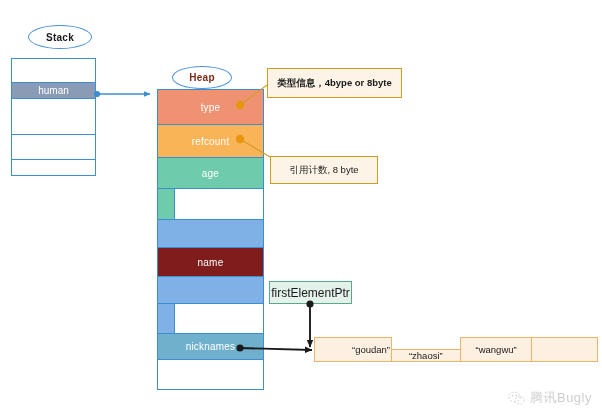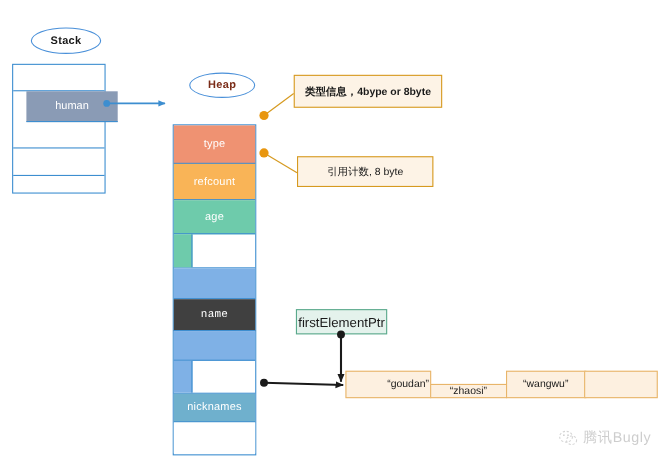--- a/index.html
+++ b/index.html
@@ -58,26 +58,25 @@
     color: #ffffff;
   }
   .stack-cell.last { border-bottom: none; }
   .stack-cell.filled { background: #8a9bb5; }
 
   
   #heap-box {
     position: absolute;
     left: 157px;
     top: 89px;
-    width: 76px;
+    width: 107px;
     height: 301px;
     border: 1.5px solid #3d8ed0;
     box-sizing: border-box;
     background: #ffffff;
-    margin-top: 24px;
   }
   .heap-row {
     position: absolute;
     left: 0;
     width: 100%;
     box-sizing: border-box;
     border-bottom: 1.5px solid #3d8ed0;
     display: flex;
     align-items: center;
     justify-content: center;
@@ -105,21 +104,21 @@
     background: #fdf3e6;
     display: flex;
     align-items: center;
     justify-content: center;
     font-size: 9.5px;
     color: #1a1a1a;
     text-align: center;
     padding: 0 6px;
   }
   #callout-type { left: 267px; top: 68px; width: 135px; height: 30px; font-weight: bold; }
-  #callout-ref  { left: 270px; top: 142px; width: 124px; height: 28px; }
+  #callout-ref  { left: 270px; top: 156px; width: 108px; height: 28px; }
 
   
   #first-elem-ptr {
     position: absolute;
     left: 269px;
     top: 281px;
     width: 83px;
     height: 23px;
     box-sizing: border-box;
     border: 1.2px solid #5aa98c;
@@ -184,21 +183,21 @@
 <body>
 
 <div id="canvas">
 
   <div class="ellipse" id="stack-ellipse">Stack</div>
 
   <div id="stack-box">
       <div class="stack-cell" style="top: 0px; height: 24px;">
         <span></span>
       </div>
-      <div class="stack-cell filled" style="top: 24px; height: 28px; margin-left: 12px;">
+      <div class="stack-cell filled" style="top: 24px; height: 16px;">
         <span>human</span>
       </div>
       <div class="stack-cell" style="top: 52px; height: 24px;">
         <span></span>
       </div>
       <div class="stack-cell" style="top: 76px; height: 25px;">
         <span></span>
       </div>
       <div class="stack-cell last" style="top: 101px; height: 14px;">
         <span></span>
@@ -216,21 +215,21 @@
       </div>
       <div class="heap-row" style="top: 68px; height: 31px; background: rgb(110, 203, 171);">
         <span>age</span>
       </div>
       <div class="heap-row partial" style="top: 99px; height: 31px;">
         <div class="sliver" style="width: 17px; background: rgb(110, 203, 171);"></div>
       </div>
       <div class="heap-row" style="top: 130px; height: 28px; background: rgb(127, 177, 230);">
         <span></span>
       </div>
-      <div class="heap-row" style="top: 158px; height: 29px; background: #404040; font-family: Liberation Mono, monospace;">
+      <div class="heap-row" style="top: 158px; height: 29px; background: #7f1d1d;">
         <span>name</span>
       </div>
       <div class="heap-row" style="top: 187px; height: 27px; background: rgb(127, 177, 230);">
         <span></span>
       </div>
       <div class="heap-row partial" style="top: 214px; height: 30px;">
         <div class="sliver" style="width: 17px; background: rgb(127, 177, 230);"></div>
       </div>
       <div class="heap-row" style="top: 244px; height: 26px; background: rgb(111, 176, 205);">
         <span>nicknames</span>

